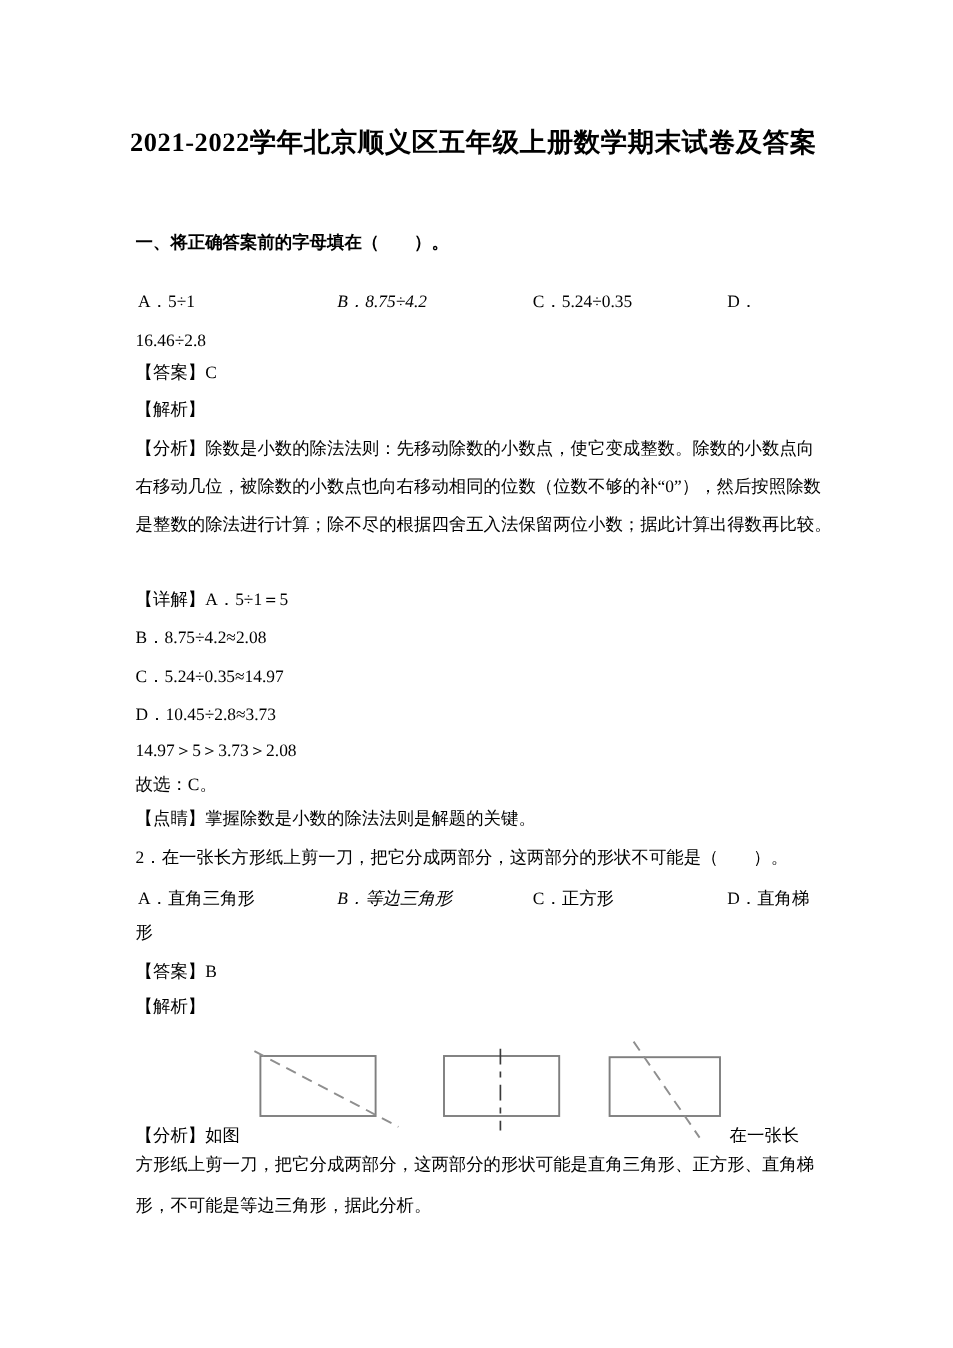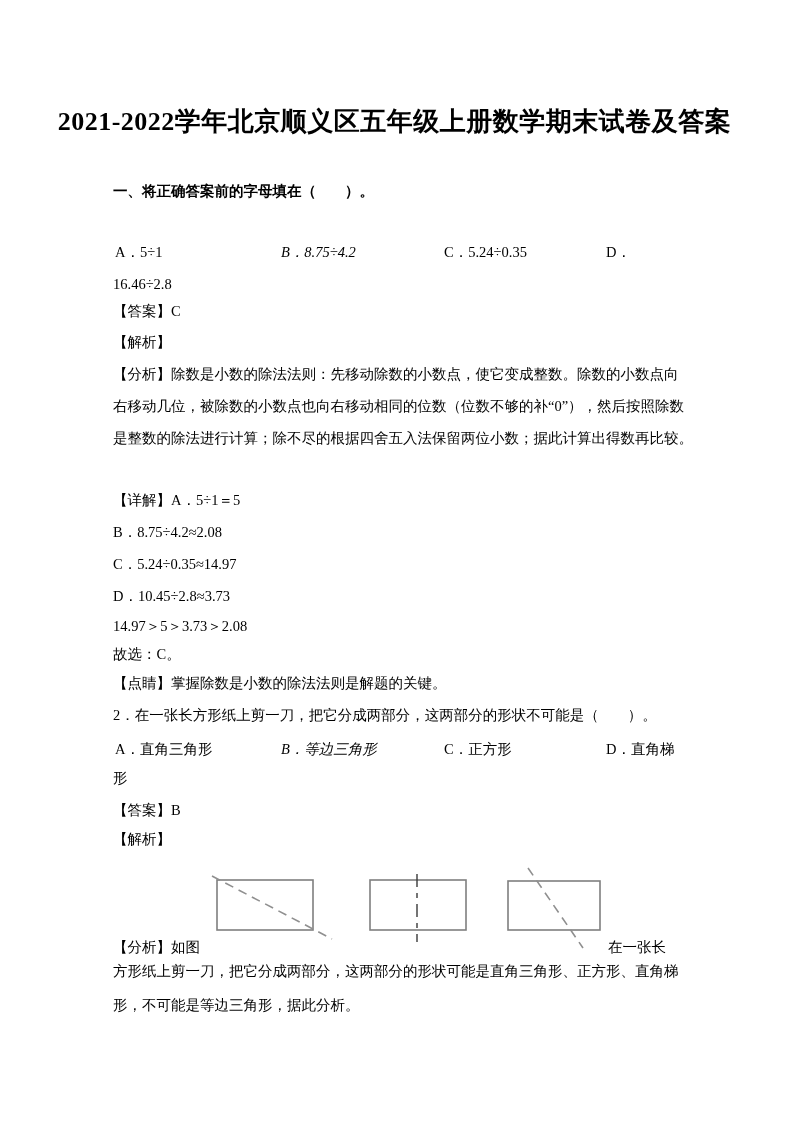--- a/index.html
+++ b/index.html
@@ -15,34 +15,34 @@
     overflow: hidden;
     font-family: "Liberation Serif", "DejaVu Serif", serif;
     color: #000000;
   }
   .title {
     position: absolute;
     top: 104px;
     left: 0;
     width: 789px;
     text-align: center;
-    font-size: 26px;
+    font-size: 22px;
     font-weight: bold;
     white-space: pre;
     letter-spacing: 0.5px;
   }
   .line {
     position: absolute;
     left: 113px;
     font-size: 14.5px;
     line-height: 16px;
     white-space: pre;
     color: #000000;
   }
-  .bold { font-weight: bold; }
+  .bold { font-weight: bold; margin-top: 12px; }
   .opt { left: 115px; }
   .opt-b { left: 281px; font-style: italic; }
   .opt-c { left: 444px; }
   .opt-d { left: 606px; }
   .figure {
     position: absolute;
     left: 150px;
     top: 858px;
   }
   .figure rect {

